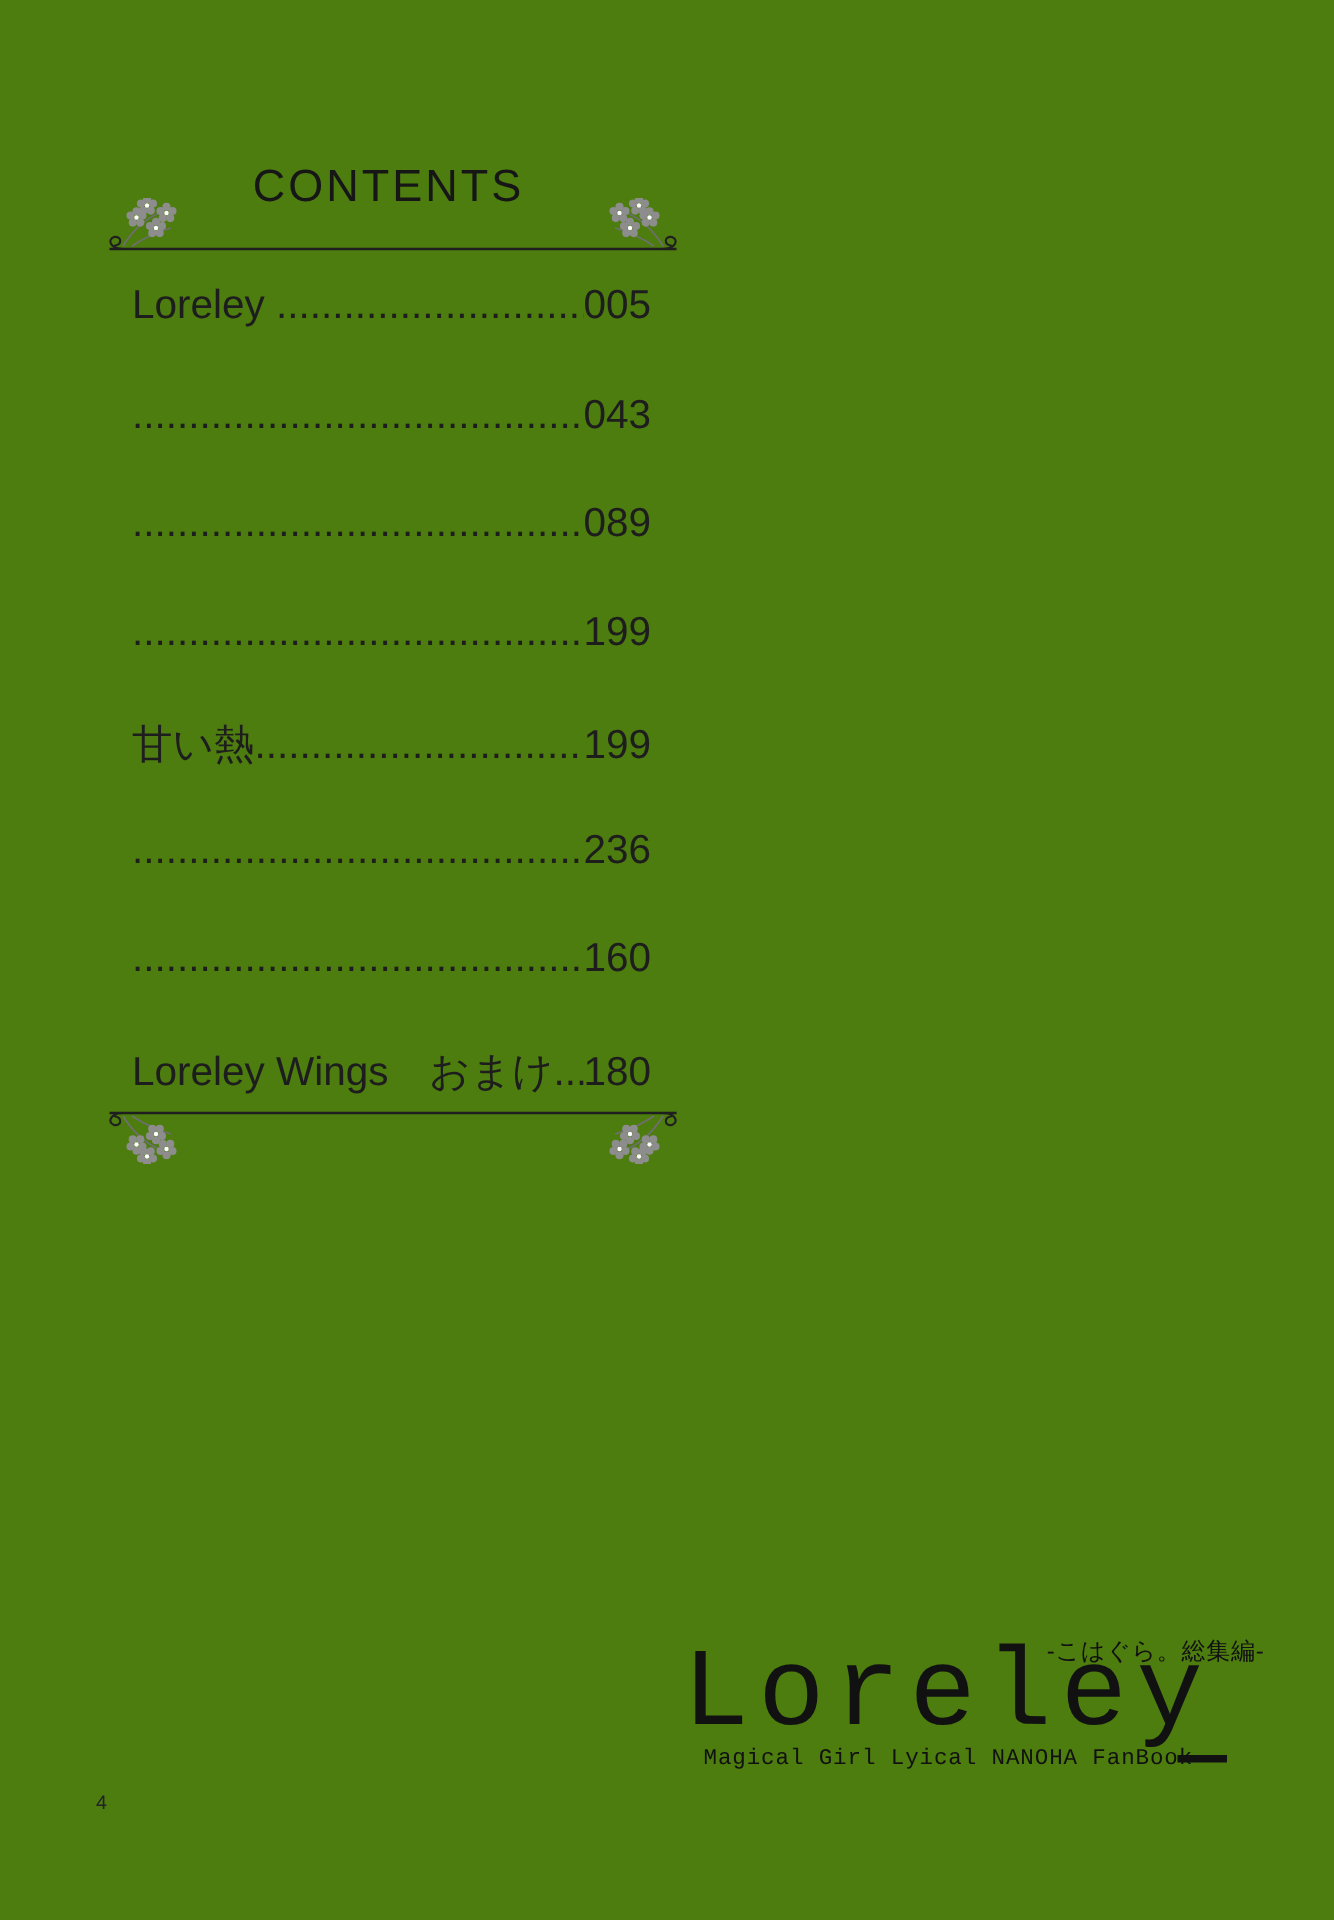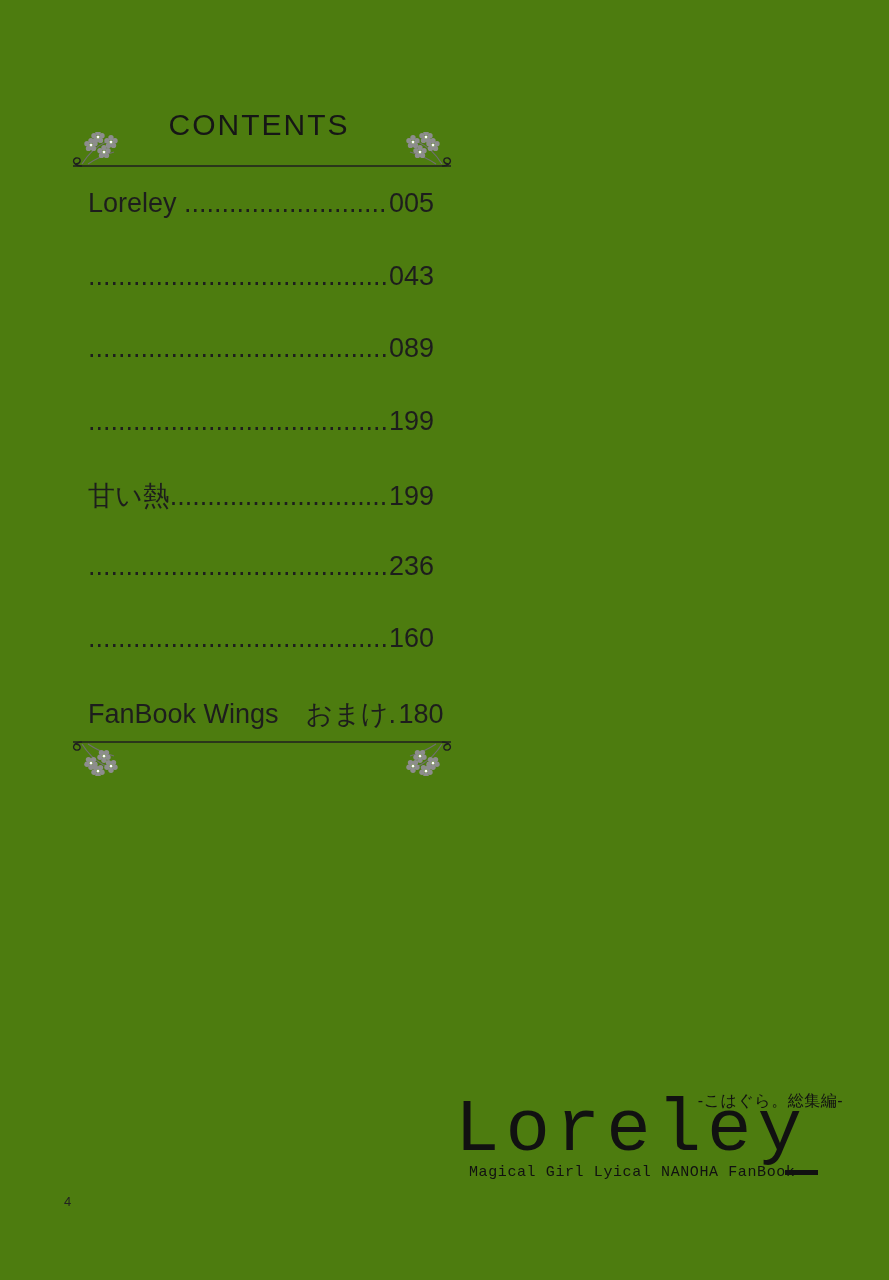--- a/index.html
+++ b/index.html
@@ -132,21 +132,21 @@
     </li>
     <li class="toc-row">
         <span class="toc-leader">................................................................................</span>
         <span class="toc-page">236</span>
     </li>
     <li class="toc-row">
         <span class="toc-leader">................................................................................</span>
         <span class="toc-page">160</span>
     </li>
     <li class="toc-row">
-      <span class="toc-title">FanBook Wings　おまけ</span>
+      <span class="toc-title">Loreley Wings　おまけ</span>
         <span class="toc-leader">................................................................................</span>
         <span class="toc-page">180</span>
     </li>
   </ul>
 
   <svg class="divider bottom" viewBox="0 0 384 42" aria-hidden="true">
     <use href="#divider-art" transform="translate(0,42) scale(1,-1)"></use>
   </svg>
 
   <div class="logo">

